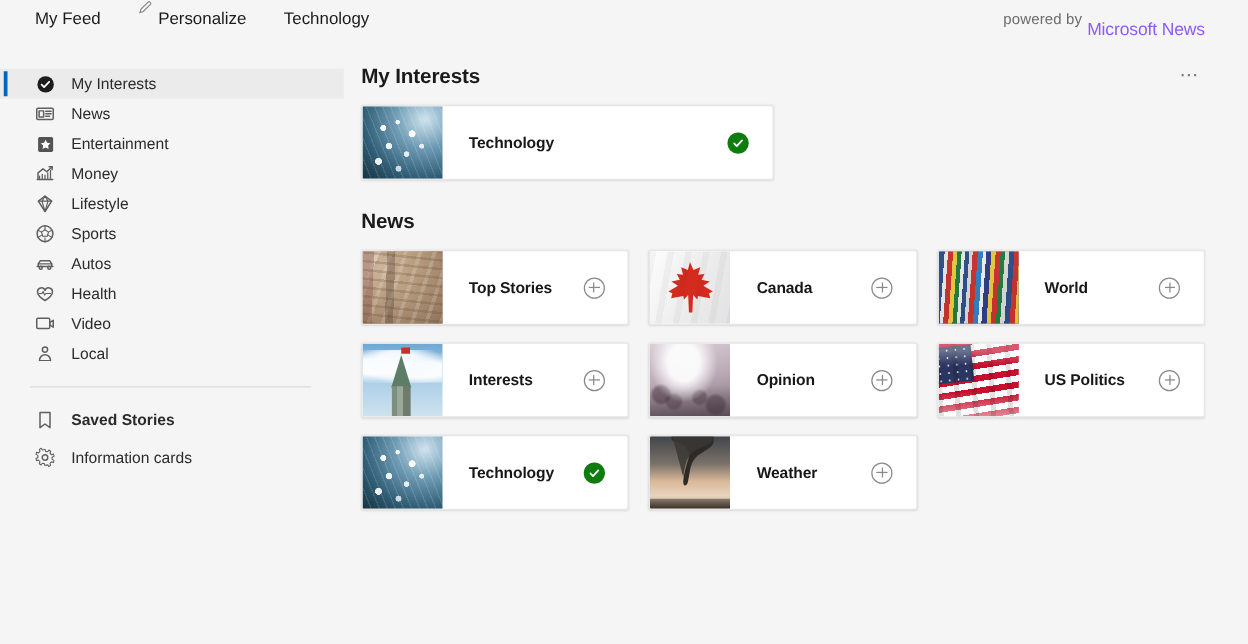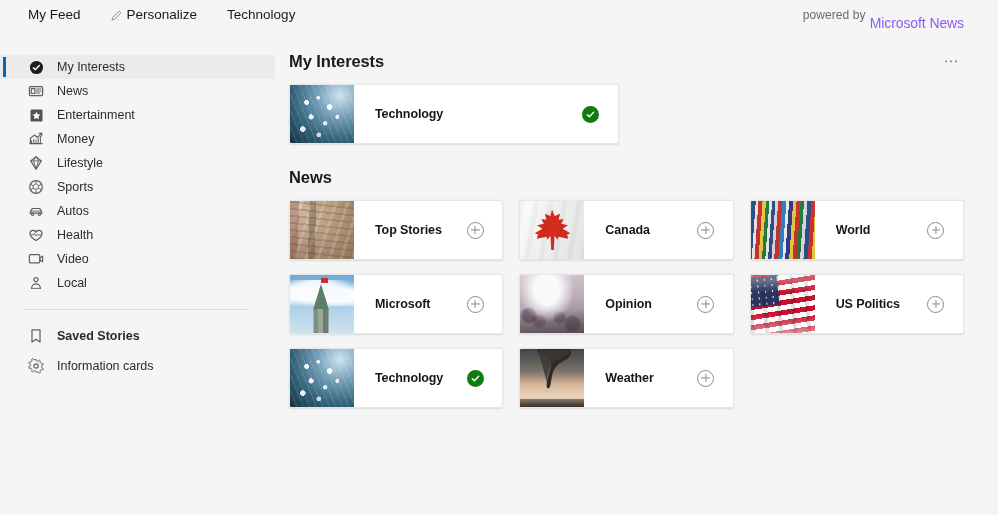--- a/index.html
+++ b/index.html
@@ -21,21 +21,21 @@
     position: relative;
   }
   .nav-items { display: flex; align-items: center; gap: 0; }
   .nav-item {
     font-size: 13.5px;
     color: #1a1a1a;
     padding: 0 18px 0 0;
     margin-right: 12px;
     cursor: pointer;
     display: flex;
-    align-items: center;
+    align-items: flex-start;
     gap: 5px;
     white-space: nowrap;
     line-height: 30px;
   }
   .nav-item.active .nav-label {
     text-underline-offset: 3px;
     text-decoration-thickness: 1px;
   }
   .pencil-ico { display: inline-block; width: 11px; height: 11px; opacity: .65; }
   .pencil-ico svg { display: block; }
@@ -596,21 +596,21 @@
           </div>
         </div>
         <div class="card">
           <div class="thumb t-politics">
             <span class="tower">
               <span class="spire"></span>
               <span class="body"></span>
               <span class="flag"></span>
             </span>
           </div>
-          <div class="card-label">Microsoft</div>
+          <div class="card-label">Interests</div>
           <div class="act">
             <div class="plus-btn"></div>
           </div>
         </div>
         <div class="card">
           <div class="thumb t-opinion">
             <span class="mic"><span class="head"></span><span class="stem"></span></span>
           </div>
           <div class="card-label">Opinion</div>
           <div class="act">

